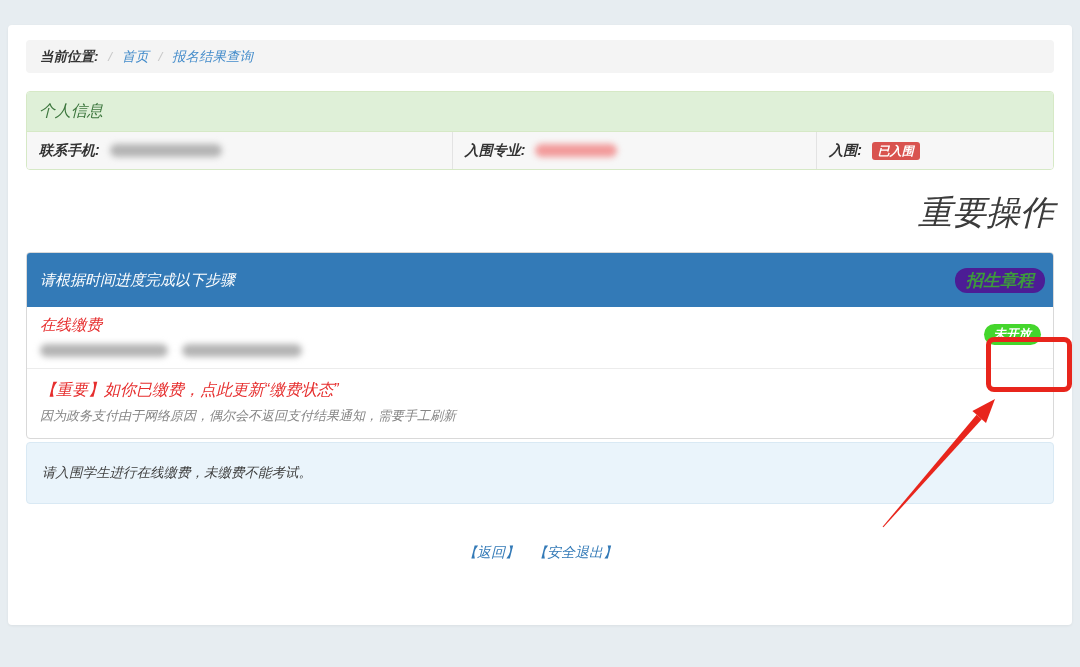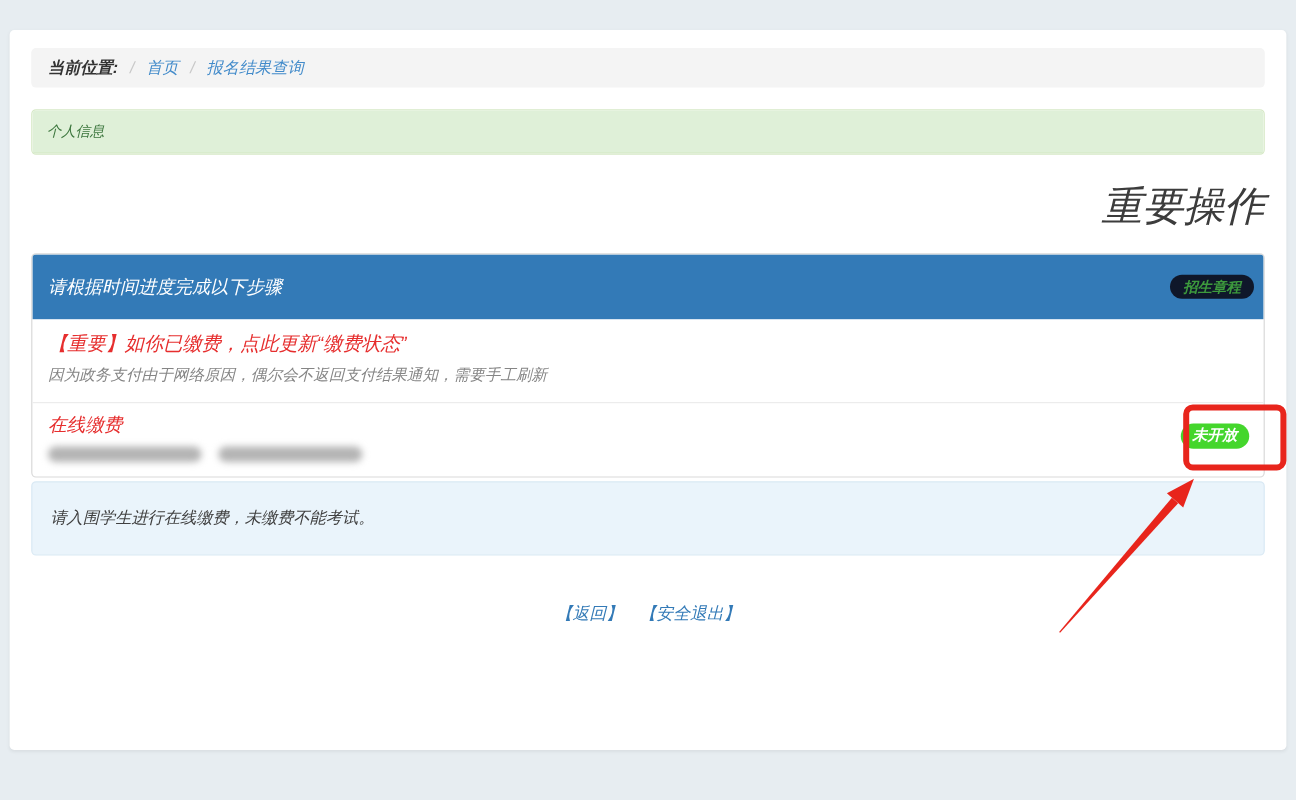--- a/index.html
+++ b/index.html
@@ -37,21 +37,21 @@
   
   .panel-success {
     border: 1px solid #d6e9c6;
     border-radius: 4px;
     margin-bottom: 14px;
     overflow: hidden;
   }
   .panel-success .panel-heading {
     background: #dff0d8;
     color: #3c763d;
-    font-size: 12px;
+    font-size: 16px;
     padding: 9px 12px;
     border-bottom: 1px solid #d6e9c6;
   }
   table.info-table { width: 100%; border-collapse: collapse; font-size: 14px; }
   table.info-table td {
     border: 1px solid #e3e3e3;
     border-left: none;
     padding: 9px 12px;
     font-weight: bold;
     color: #333;
@@ -103,23 +103,23 @@
     background: #337ab7;
     color: #fff;
     height: 54px;
     display: flex;
     align-items: center;
     justify-content: space-between;
     padding: 0 8px 0 13px;
     font-size: 15px;
   }
   .pill-charter {
-    background: #0f172a;
+    background: #4c1d95;
     color: #3d9a3d;
-    font-size: 12px;
+    font-size: 17px;
     font-weight: bold;
     padding: 4px 11px;
     border-radius: 12px;
     line-height: 1;
     cursor: pointer;
   }
   .step-row {
     position: relative;
     padding: 8px 13px 9px 13px;
     border-bottom: 1px solid #ececec;
@@ -185,43 +185,57 @@
     <span class="sep">/</span>
     <a>首页</a>
     <span class="sep">/</span>
     <a>报名结果查询</a>
   </div>
 
   <div class="panel-success">
     <div class="panel-heading">个人信息</div>
     <table class="info-table">
       <tbody>
+      <tr class="striped">
+        <td>
+          <span>联系手机:</span>
+          <span class="blur" style="width:112px"></span>
+        </td>
+        <td>
+          <span>入围专业:</span>
+          <span class="blur pink" style="width:82px"></span>
+        </td>
+        <td>
+          <span>入围:</span>
+          <span class="badge-danger">已入围</span>
+        </td>
+      </tr>
     </tbody>
       </table>
   </div>
 
   <div class="big-title">重要操作</div>
 
   <div class="panel-primary">
     <div class="panel-heading">
       <span>请根据时间进度完成以下步骤</span>
       <span class="pill-charter">招生章程</span>
-    </div>
-    <div class="step-row" style="padding-top:11px;padding-bottom:13px">
-      <div class="update-title">【重要】如你已缴费，点此更新“缴费状态”</div>
-      <div class="update-note">因为政务支付由于网络原因，偶尔会不返回支付结果通知，需要手工刷新</div>
     </div>
     <div class="step-row">
       <a class="pay-link">在线缴费</a>
       <div class="pay-dates">
         <span class="blur" style="width:128px;margin-left:0"></span>
         <span class="blur" style="width:120px;margin-left:10px"></span>
       </div>
       <span class="pill-status">未开放</span>
     </div>
+    <div class="step-row" style="padding-top:11px;padding-bottom:13px">
+      <div class="update-title">【重要】如你已缴费，点此更新“缴费状态”</div>
+      <div class="update-note">因为政务支付由于网络原因，偶尔会不返回支付结果通知，需要手工刷新</div>
+    </div>
   </div>
 
   <div class="notice-box">请入围学生进行在线缴费，未缴费不能考试。</div>
 
   <div class="footer-links">
     <a>【返回】</a>
     <a>【安全退出】</a>
   </div>
 
 </div>

